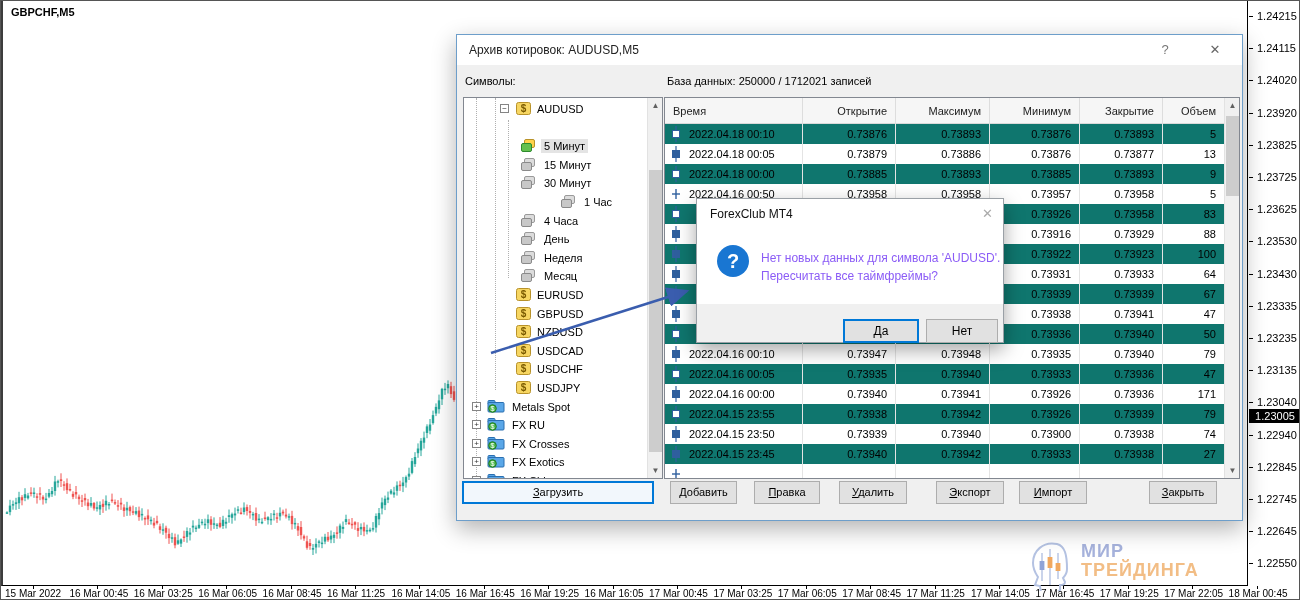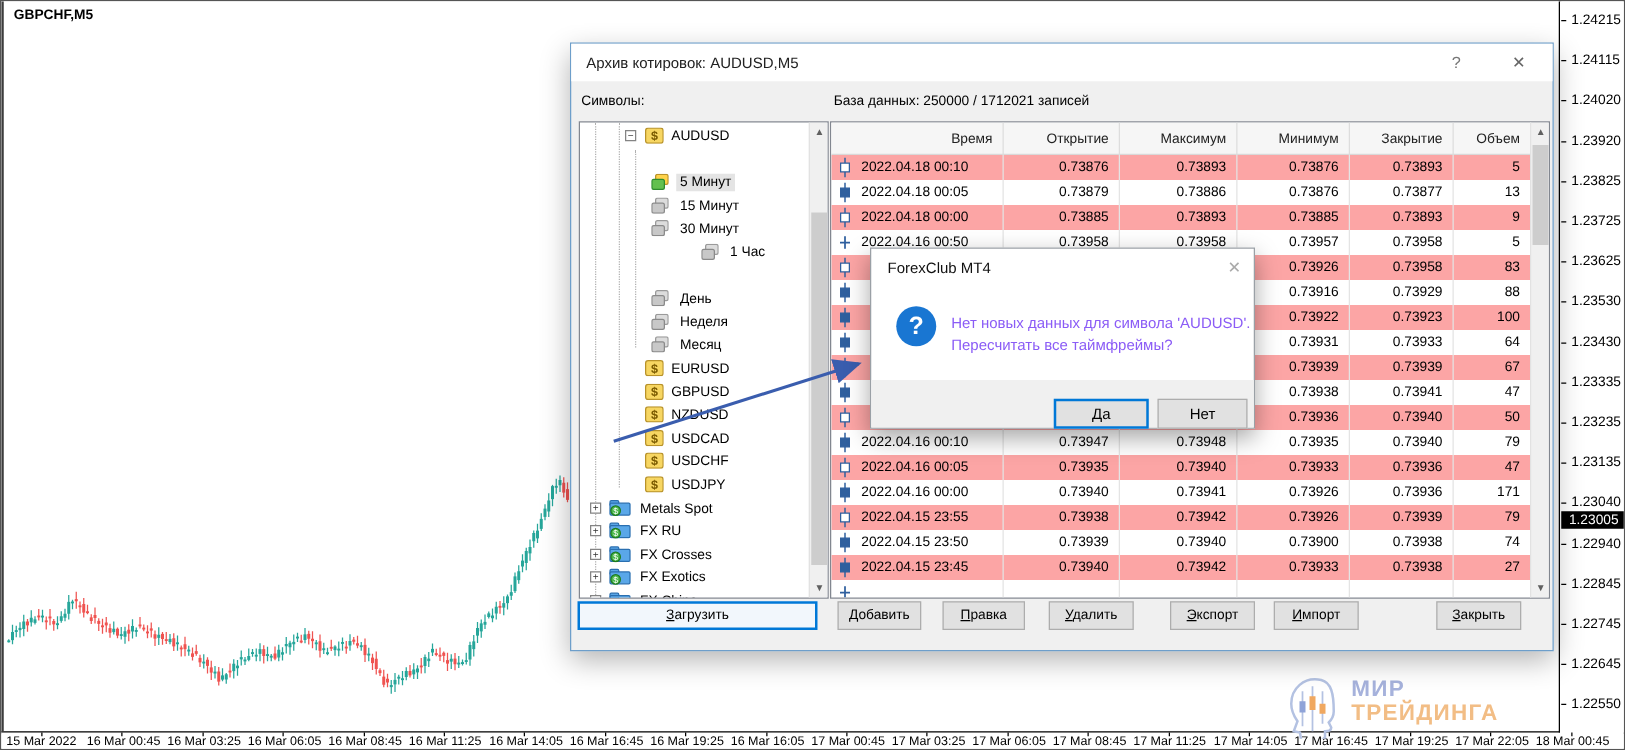--- a/index.html
+++ b/index.html
@@ -46,21 +46,21 @@
   #treeScroll{position:absolute;right:0;top:0;width:15px;height:380px;background:#f0f0f0;border-left:1px solid #e2e2e2;}
   .sArrow{position:absolute;left:0;width:15px;height:15px;color:#606060;font-size:8px;text-align:center;line-height:15px;}
   .sThumb{position:absolute;left:1px;width:13px;background:#cdcdcd;}
   
   #tablePanel{position:absolute;left:207px;top:62px;width:576px;height:382px;background:#fff;border:1px solid #828790;overflow:hidden;}
   #tableHeader{position:absolute;left:0;top:0;width:560px;height:26px;background:#f6f6f6;border-bottom:1px solid #d9d9d9;}
   .hcell{position:absolute;top:0;height:26px;line-height:26px;font-size:11px;color:#222;border-right:1px solid #ddd;padding:0 8px;}
   .hcell.num{text-align:right;}
   #tableBody{position:absolute;left:0;top:26px;width:560px;height:354px;overflow:hidden;}
   .trow{position:absolute;left:0;width:560px;height:20px;}
-  .trow.alt{background:#fca5a5;text-decoration:underline;}
+  .trow.alt{background:#0f766e;text-decoration:underline;}
   .tcell{position:absolute;top:0;height:20px;line-height:20px;font-size:11px;color:#000;border-right:1px solid #e4e4e4;padding:0 8px;white-space:nowrap;overflow:hidden;}
   .tcell.num{text-align:right;}
   .rowIcon{position:absolute;left:6px;top:2px;}
   .timeTxt{position:absolute;left:24px;top:0;line-height:20px;font-size:11px;}
   #tableScroll{position:absolute;right:0;top:0;width:15px;height:380px;background:#f0f0f0;border-left:1px solid #e2e2e2;}
   
   .dbtn{position:absolute;top:446px;height:23px;background:#e1e1e1;border:1px solid #adadad;font-size:11px;color:#000;text-align:center;line-height:21px;}
   .dbtn.primary{background:#f2f7fc;border:2px solid #0078d7;line-height:19px;}
   
   #popup{position:absolute;left:695px;top:197px;width:308px;height:145px;background:#fff;border:1px solid #9aa0a6;box-shadow:0 7px 18px rgba(0,0,0,0.35);z-index:30;}
@@ -536,20 +536,27 @@
               </svg></span>
             <span class="lbl " style="left:77px">30 Минут</span>
           </div>
           <div class="titem" style="top: 95px; margin-left: 40px;">
             <span class="ticon" style="left:57px"><svg width="14" height="13">
                 <rect x="3.5" y="0.5" width="10" height="8" rx="1.5" fill="#dcdcdc" stroke="#9a9a9a"></rect>
                 <rect x="0.5" y="4.5" width="10" height="8" rx="1.5" fill="#c8c8c8" stroke="#8a8a8a"></rect>
               </svg></span>
             <span class="lbl " style="left:77px">1 Час</span>
           </div>
+          <div class="titem" style="top: 113.6px;">
+            <span class="ticon" style="left:57px"><svg width="14" height="13">
+                <rect x="3.5" y="0.5" width="10" height="8" rx="1.5" fill="#dcdcdc" stroke="#9a9a9a"></rect>
+                <rect x="0.5" y="4.5" width="10" height="8" rx="1.5" fill="#c8c8c8" stroke="#8a8a8a"></rect>
+              </svg></span>
+            <span class="lbl " style="left:77px">4 Часа</span>
+          </div>
           <div class="titem" style="top: 132.2px;">
             <span class="ticon" style="left:57px"><svg width="14" height="13">
                 <rect x="3.5" y="0.5" width="10" height="8" rx="1.5" fill="#dcdcdc" stroke="#9a9a9a"></rect>
                 <rect x="0.5" y="4.5" width="10" height="8" rx="1.5" fill="#c8c8c8" stroke="#8a8a8a"></rect>
               </svg></span>
             <span class="lbl " style="left:77px">День</span>
           </div>
           <div class="titem" style="top: 150.8px;">
             <span class="ticon" style="left:57px"><svg width="14" height="13">
                 <rect x="3.5" y="0.5" width="10" height="8" rx="1.5" fill="#dcdcdc" stroke="#9a9a9a"></rect>
@@ -659,21 +666,21 @@
         </div>
       <div id="treeScroll">
         <div class="sArrow" style="top:0;">▲</div>
         <div class="sThumb" style="top:72px;height:282px;"></div>
         <div class="sArrow" style="bottom:0;">▼</div>
       </div>
     </div>
 
     <div id="tablePanel">
       <div id="tableHeader">
-        <div class="hcell" style="left:0;width:138px;text-align:right;">Время</div>
+        <div class="hcell" style="left:0;width:138px;">Время</div>
         <div class="hcell num" style="left:138px;width:93px;">Открытие</div>
         <div class="hcell num" style="left:231px;width:94px;">Максимум</div>
         <div class="hcell num" style="left:325px;width:90px;">Минимум</div>
         <div class="hcell num" style="left:415px;width:83px;">Закрытие</div>
         <div class="hcell num" style="left:498px;width:62px;">Объем</div>
       </div>
       <div id="tableBody">
           <div class="trow alt" style="top: 0px;">
             <div class="tcell" style="left: 0px; width: 138px;">
               <span class="rowIcon"><svg width="10" height="16">

